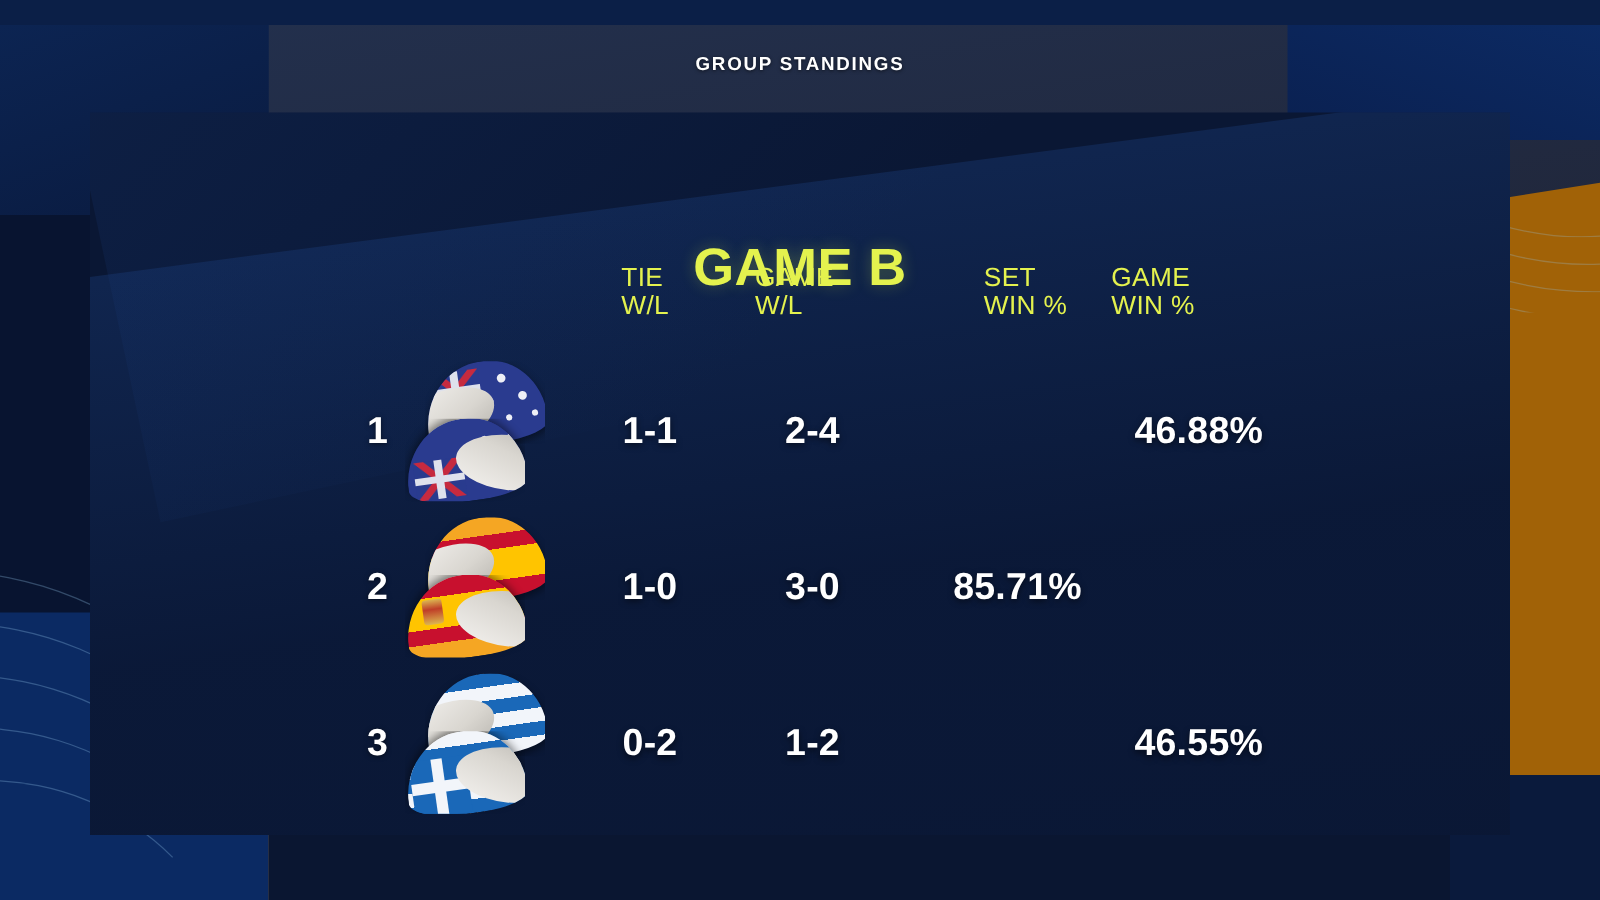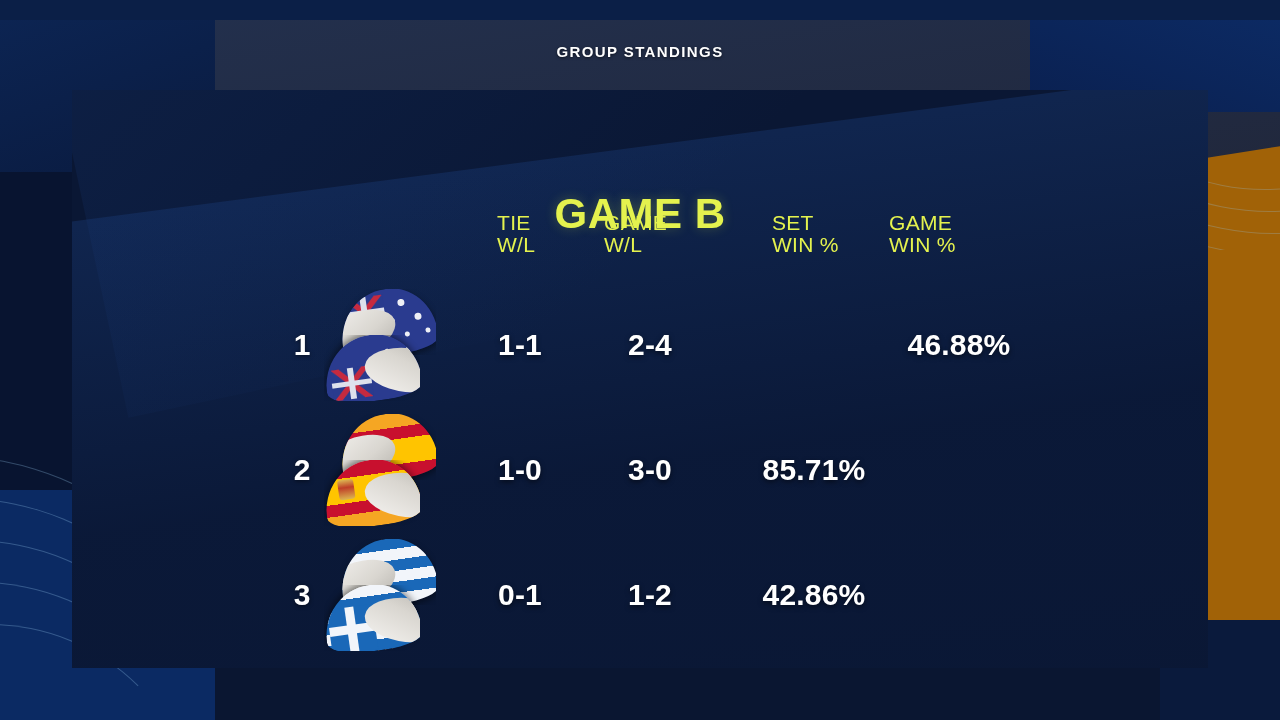--- a/index.html
+++ b/index.html
@@ -114,21 +114,21 @@
 
   .col-head-row{
     position:absolute; left:0; top:122px; width:1136px; height:60px;
   }
   .col-head{
     position:absolute; color:#e4f24e; font-size:21px; font-weight:normal;
     line-height:1.05; letter-spacing:.3px; text-align:left; white-space:pre-line;
   }
   .ch-tie   { left:425px; }
   .ch-match { left:532px; }
-  .ch-set   { left:700px; }
+  .ch-set   { left:715px; }
   .ch-game  { left:817px; }
 
   .row{ position:absolute; left:0; width:1136px; height:125px; }
   .row-1{ top:192px; }
   .row-2{ top:317px; }
   .row-3{ top:442px; }
 
   .rank{
     position:absolute; left:212px; top:50%; transform:translateY(-50%);
     width:36px; text-align:center;
@@ -366,22 +366,22 @@
           </div>
           <div class="cres cres-bot">
             <div class="cres-inner">
               <div class="flag-gr">
                   <div class="gcross"></div>
                 </div>
               <div class="cres-mask"></div>
             </div>
           </div>
         </div>
-        <div class="cell c-tie">0-1</div>
+        <div class="cell c-tie">0-2</div>
         <div class="cell c-match">1-2</div>
-        <div class="cell c-set">42.86%</div>
+        <div class="cell c-game">46.55%</div>
       </div>
 
     </div>
   </div>
 
 
 </div>
 
 </body></html>

